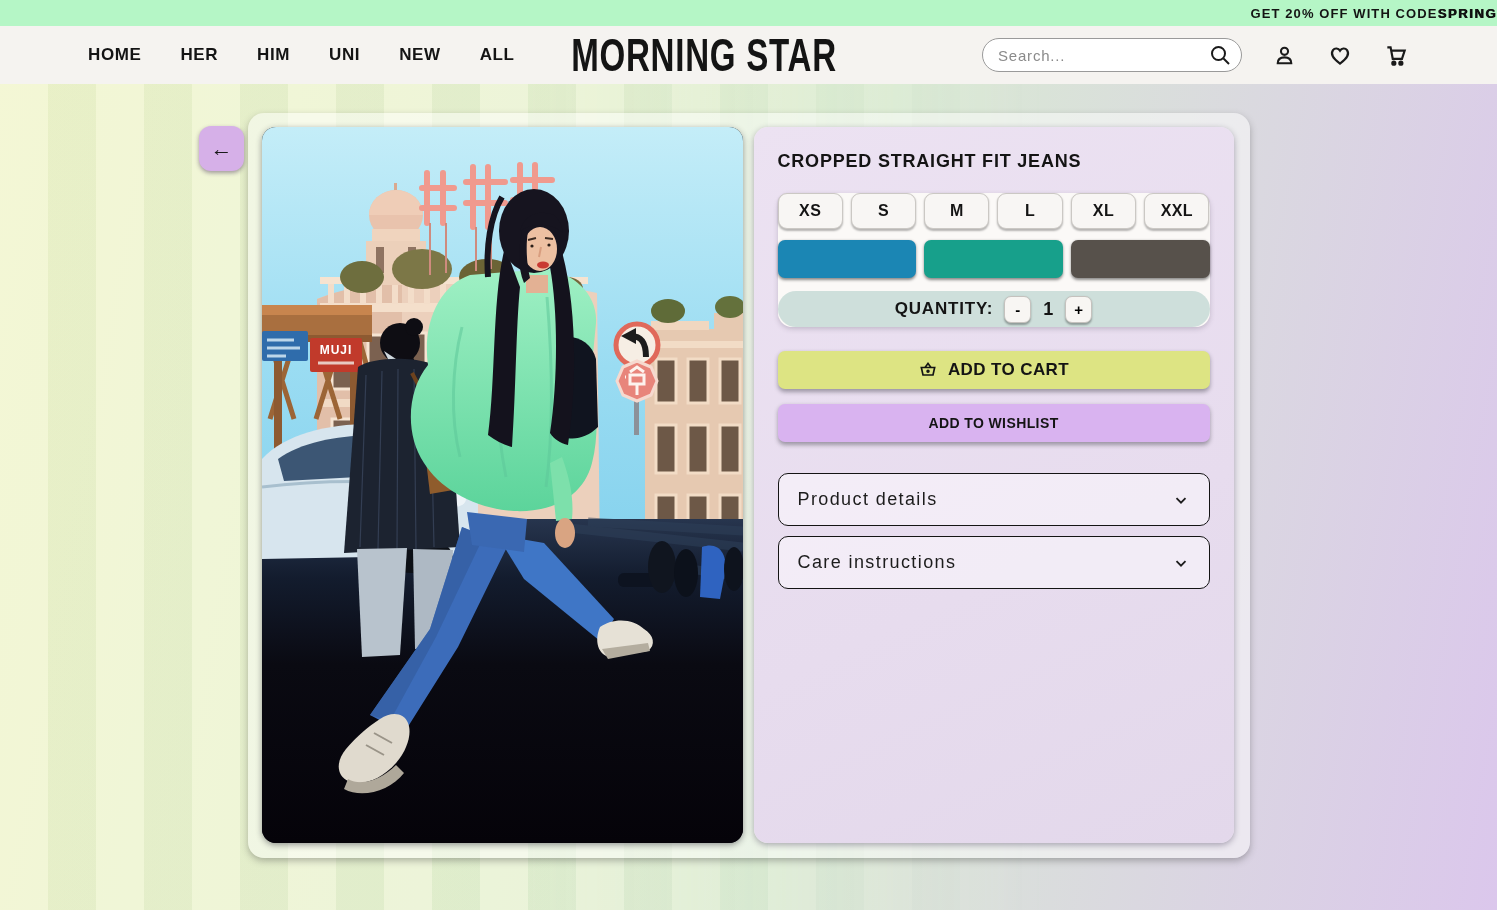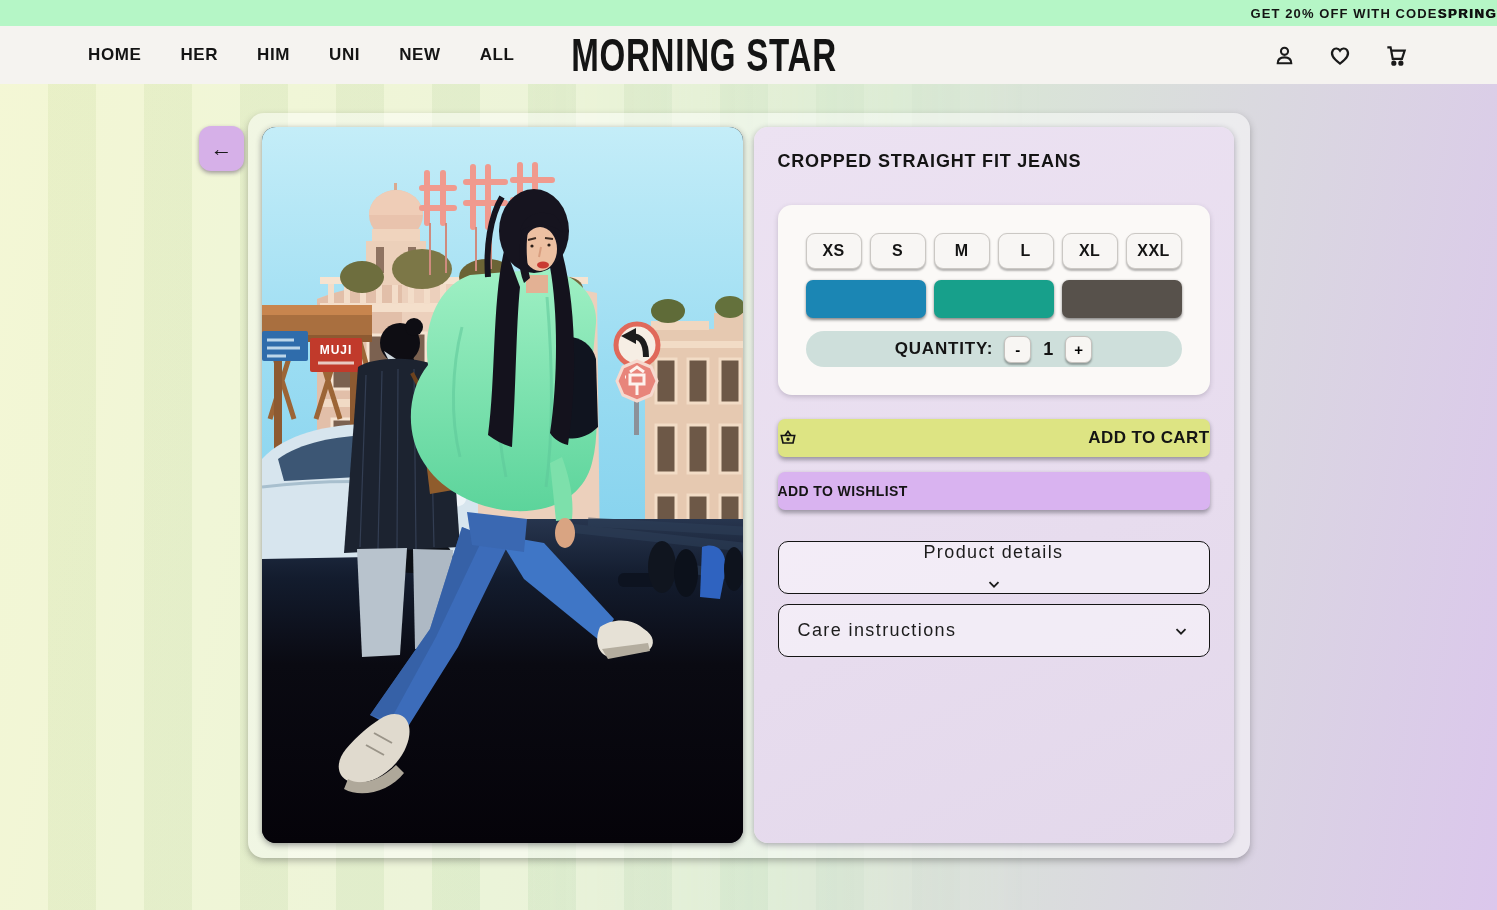--- a/index.html
+++ b/index.html
@@ -73,21 +73,21 @@
   .info-panel {
     width:480px; height:716px; border-radius:14px; flex:none;
     background:linear-gradient(155deg,#ece2f2 0%,#e7dcee 60%,#e3d8eb 100%);
     box-shadow:0 2px 6px rgba(60,50,80,.4);
     padding:24px 24px;
   }
   .prod-title { font-size:18px; letter-spacing:.8px; }
   .prod-price { margin-top:16px; font-size:20px; letter-spacing:.5px; }
 
   .options-panel {
-    margin-top:33px; background:#fbf9f7; border-radius:14px; padding:28px;
+    margin-top:21px; background:#fbf9f7; border-radius:14px; padding:0;
     box-shadow:0 2px 5px rgba(80,70,90,.25);
   }
   .sizes-row { display:flex; gap:8px; }
   .size-btn {
     flex:1; height:36px; background:#f8f6f4; border:1px solid #cbc8c4; border-radius:9px;
     font-size:16px; cursor:pointer; color:#141414;
     box-shadow:0 1.5px 2px rgba(0,0,0,.28);
     display:flex; align-items:center; justify-content:center;
   }
   .swatches-row { display:flex; gap:8px; margin-top:11px; }
@@ -102,34 +102,34 @@
   .qty-label { font-size:17px; letter-spacing:.8px; }
   .qty-btn {
     width:27px; height:27px; background:#f8f6f3; border:1px solid #c5c2be; border-radius:7px;
     font-size:15px; font-weight:700; cursor:pointer; line-height:1;
     box-shadow:0 1.5px 2px rgba(0,0,0,.3);
   }
   .qty-value { font-size:18px; font-weight:700; min-width:12px; text-align:center; }
 
   .cta {
     width:100%; height:38px; border:none; border-radius:7px; cursor:pointer;
-    display:flex; align-items:center; justify-content:space-between; gap:10px;
+    display:flex; align-items:center; justify-content:center; gap:10px;
     color:#141414; box-shadow:0 2.5px 4px rgba(40,40,50,.4);
   }
   .cart-btn { margin-top:24px; background:#dde483; font-size:17px; }
   .wishlist-btn { margin-top:15px; background:#d9b3f0; font-size:14px; }
 
   .accordion {
     height:53px; border:1.7px solid #141414; border-radius:10px;
     background:rgba(250,247,251,.6);
     display:flex; align-items:center; justify-content:space-between;
     padding:0 19px; cursor:pointer; width:100%;
     font-family:"Liberation Sans",sans-serif;
   }
-  .accordion.first { margin-top:31px;flex-direction:column; }
+  .accordion.first { margin-top:31px; }
   .accordion.second { margin-top:10px; }
   .accordion-label { font-size:18px; letter-spacing:1.4px; color:#1c1c1c; }
 </style>
 </head>
 <body>
 
 <div class="banner cond">
   <span>GET 20% OFF WITH CODE</span>
   <span class="code">SPRING</span>
 </div>
@@ -140,20 +140,29 @@
     <a class="nav-link cond">HER</a>
     <a class="nav-link cond">HIM</a>
     <a class="nav-link cond">UNI</a>
     <a class="nav-link cond">NEW</a>
     <a class="nav-link cond">ALL</a>
   </div>
 
   <div class="logo">MORNING STAR</div>
 
   <div class="nav-right">
+    <div class="search-wrap">
+      <input class="search-input" type="text" placeholder="Search..." style="">
+      <span class="search-icon">
+        <svg width="24" height="24" viewBox="0 0 24 24" fill="none" stroke="#1a1a1a" stroke-width="2">
+          <circle cx="10.5" cy="10.5" r="6.5"></circle>
+            <path d="M15.5 15.5 L21 21"></path>
+        </svg>
+      </span>
+    </div>
     <span class="hdr-icon">
       <svg width="25" height="25" viewBox="0 0 24 24" fill="none" stroke="#1a1a1a" stroke-width="2">
         <circle cx="12" cy="8" r="3.4"></circle>
           <path d="M5.5 19.5 C5.5 15.5 8.5 13.8 12 13.8 C15.5 13.8 18.5 15.5 18.5 19.5 Z"></path>
       </svg>
     </span>
     <span class="hdr-icon">
       <svg width="26" height="26" viewBox="0 0 24 24" fill="none" stroke="#1a1a1a" stroke-width="2">
         <path d="M12 20 C5 15 3.5 10.5 5.5 7.6 C7.2 5.2 10.5 5.6 12 8 C13.5 5.6 16.8 5.2 18.5 7.6 C20.5 10.5 19 15 12 20 Z"></path>
       </svg>

